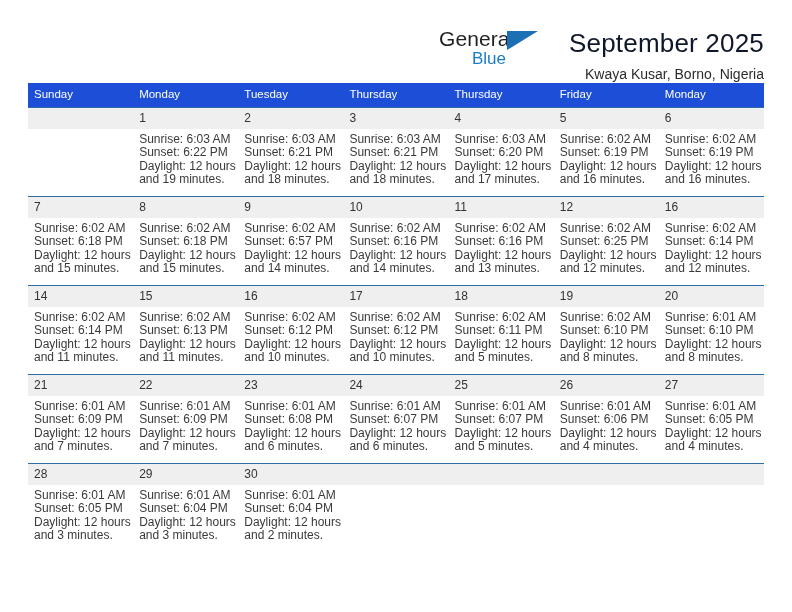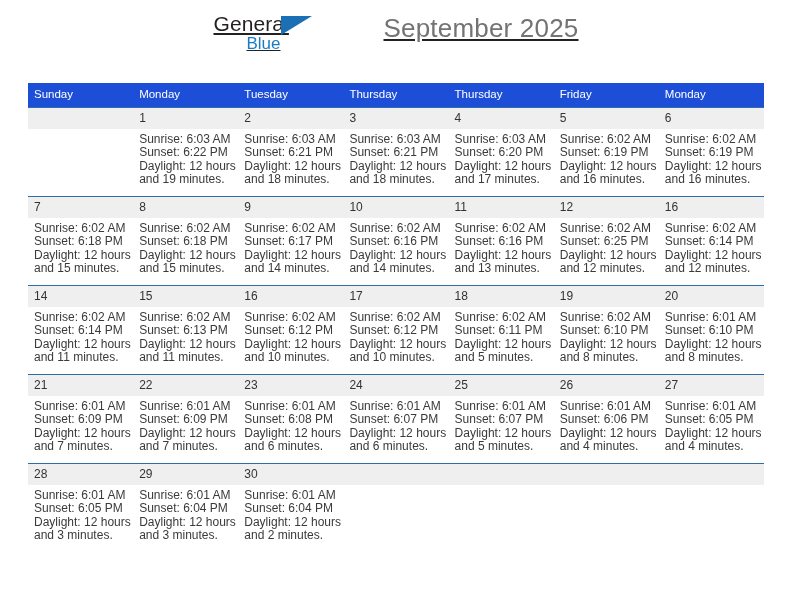--- a/index.html
+++ b/index.html
@@ -19,24 +19,23 @@
     width: 792px;
     height: 612px;
     position: relative;
     padding: 0 28px;
   }
 
   
   .topbar {
     display: flex;
     align-items: flex-start;
-    justify-content: center;
+    justify-content: flex-end;
     height: 74px;
-    padding-top: 13px;
-    text-decoration: underline;
+    padding-top: 28px;
   }
   .logo {
     position: relative;
     width: 130px;
     height: 46px;
   }
   .logo-general {
     font-size: 21px;
     color: #231f20;
     letter-spacing: 0.1px;
@@ -60,24 +59,23 @@
     border-left: 31px solid #1a6fb5;
     border-bottom: 19px solid transparent;
   }
   .titleblock {
     text-align: right;
     padding-top: 0px;
   }
   .cal-title {
     font-size: 26px;
     font-weight: normal;
-    color: #737373;
+    color: #0f172a;
     line-height: 30px;
     letter-spacing: 0.2px;
-    margin-left: 40px;
   }
   .cal-sub {
     font-size: 14px;
     color: #2b2b2b;
     line-height: 18px;
     margin-top: 7px;
   }
 
   
   .calendar {
@@ -129,20 +127,21 @@
   <div class="topbar">
 
     <div class="logo">
       <span class="logo-general">General</span>
       <span class="logo-tri"></span>
       <span class="logo-blue">Blue</span>
     </div>
 
     <div class="titleblock">
       <div class="cal-title">September 2025</div>
+      <div class="cal-sub">Kwaya Kusar, Borno, Nigeria</div>
     </div>
 
   </div>
 
   <table class="calendar">
     <thead>
       <tr id="header-row">
           <th>Sunday</th>
           <th>Monday</th>
           <th>Tuesday</th>
@@ -228,21 +227,21 @@
               <div>Sunrise: 6:02 AM</div>
               <div>Sunset: 6:18 PM</div>
               <div>Daylight: 12 hours</div>
               <div>and 15 minutes.</div>
             </div>
           </td>
           <td>
             <div class="daynum">9</div>
             <div class="details">
               <div>Sunrise: 6:02 AM</div>
-              <div>Sunset: 6:17 PM</div>
+              <div>Sunset: 6:57 PM</div>
               <div>Daylight: 12 hours</div>
               <div>and 14 minutes.</div>
             </div>
           </td>
           <td>
             <div class="daynum">10</div>
             <div class="details">
               <div>Sunrise: 6:02 AM</div>
               <div>Sunset: 6:16 PM</div>
               <div>Daylight: 12 hours</div>

